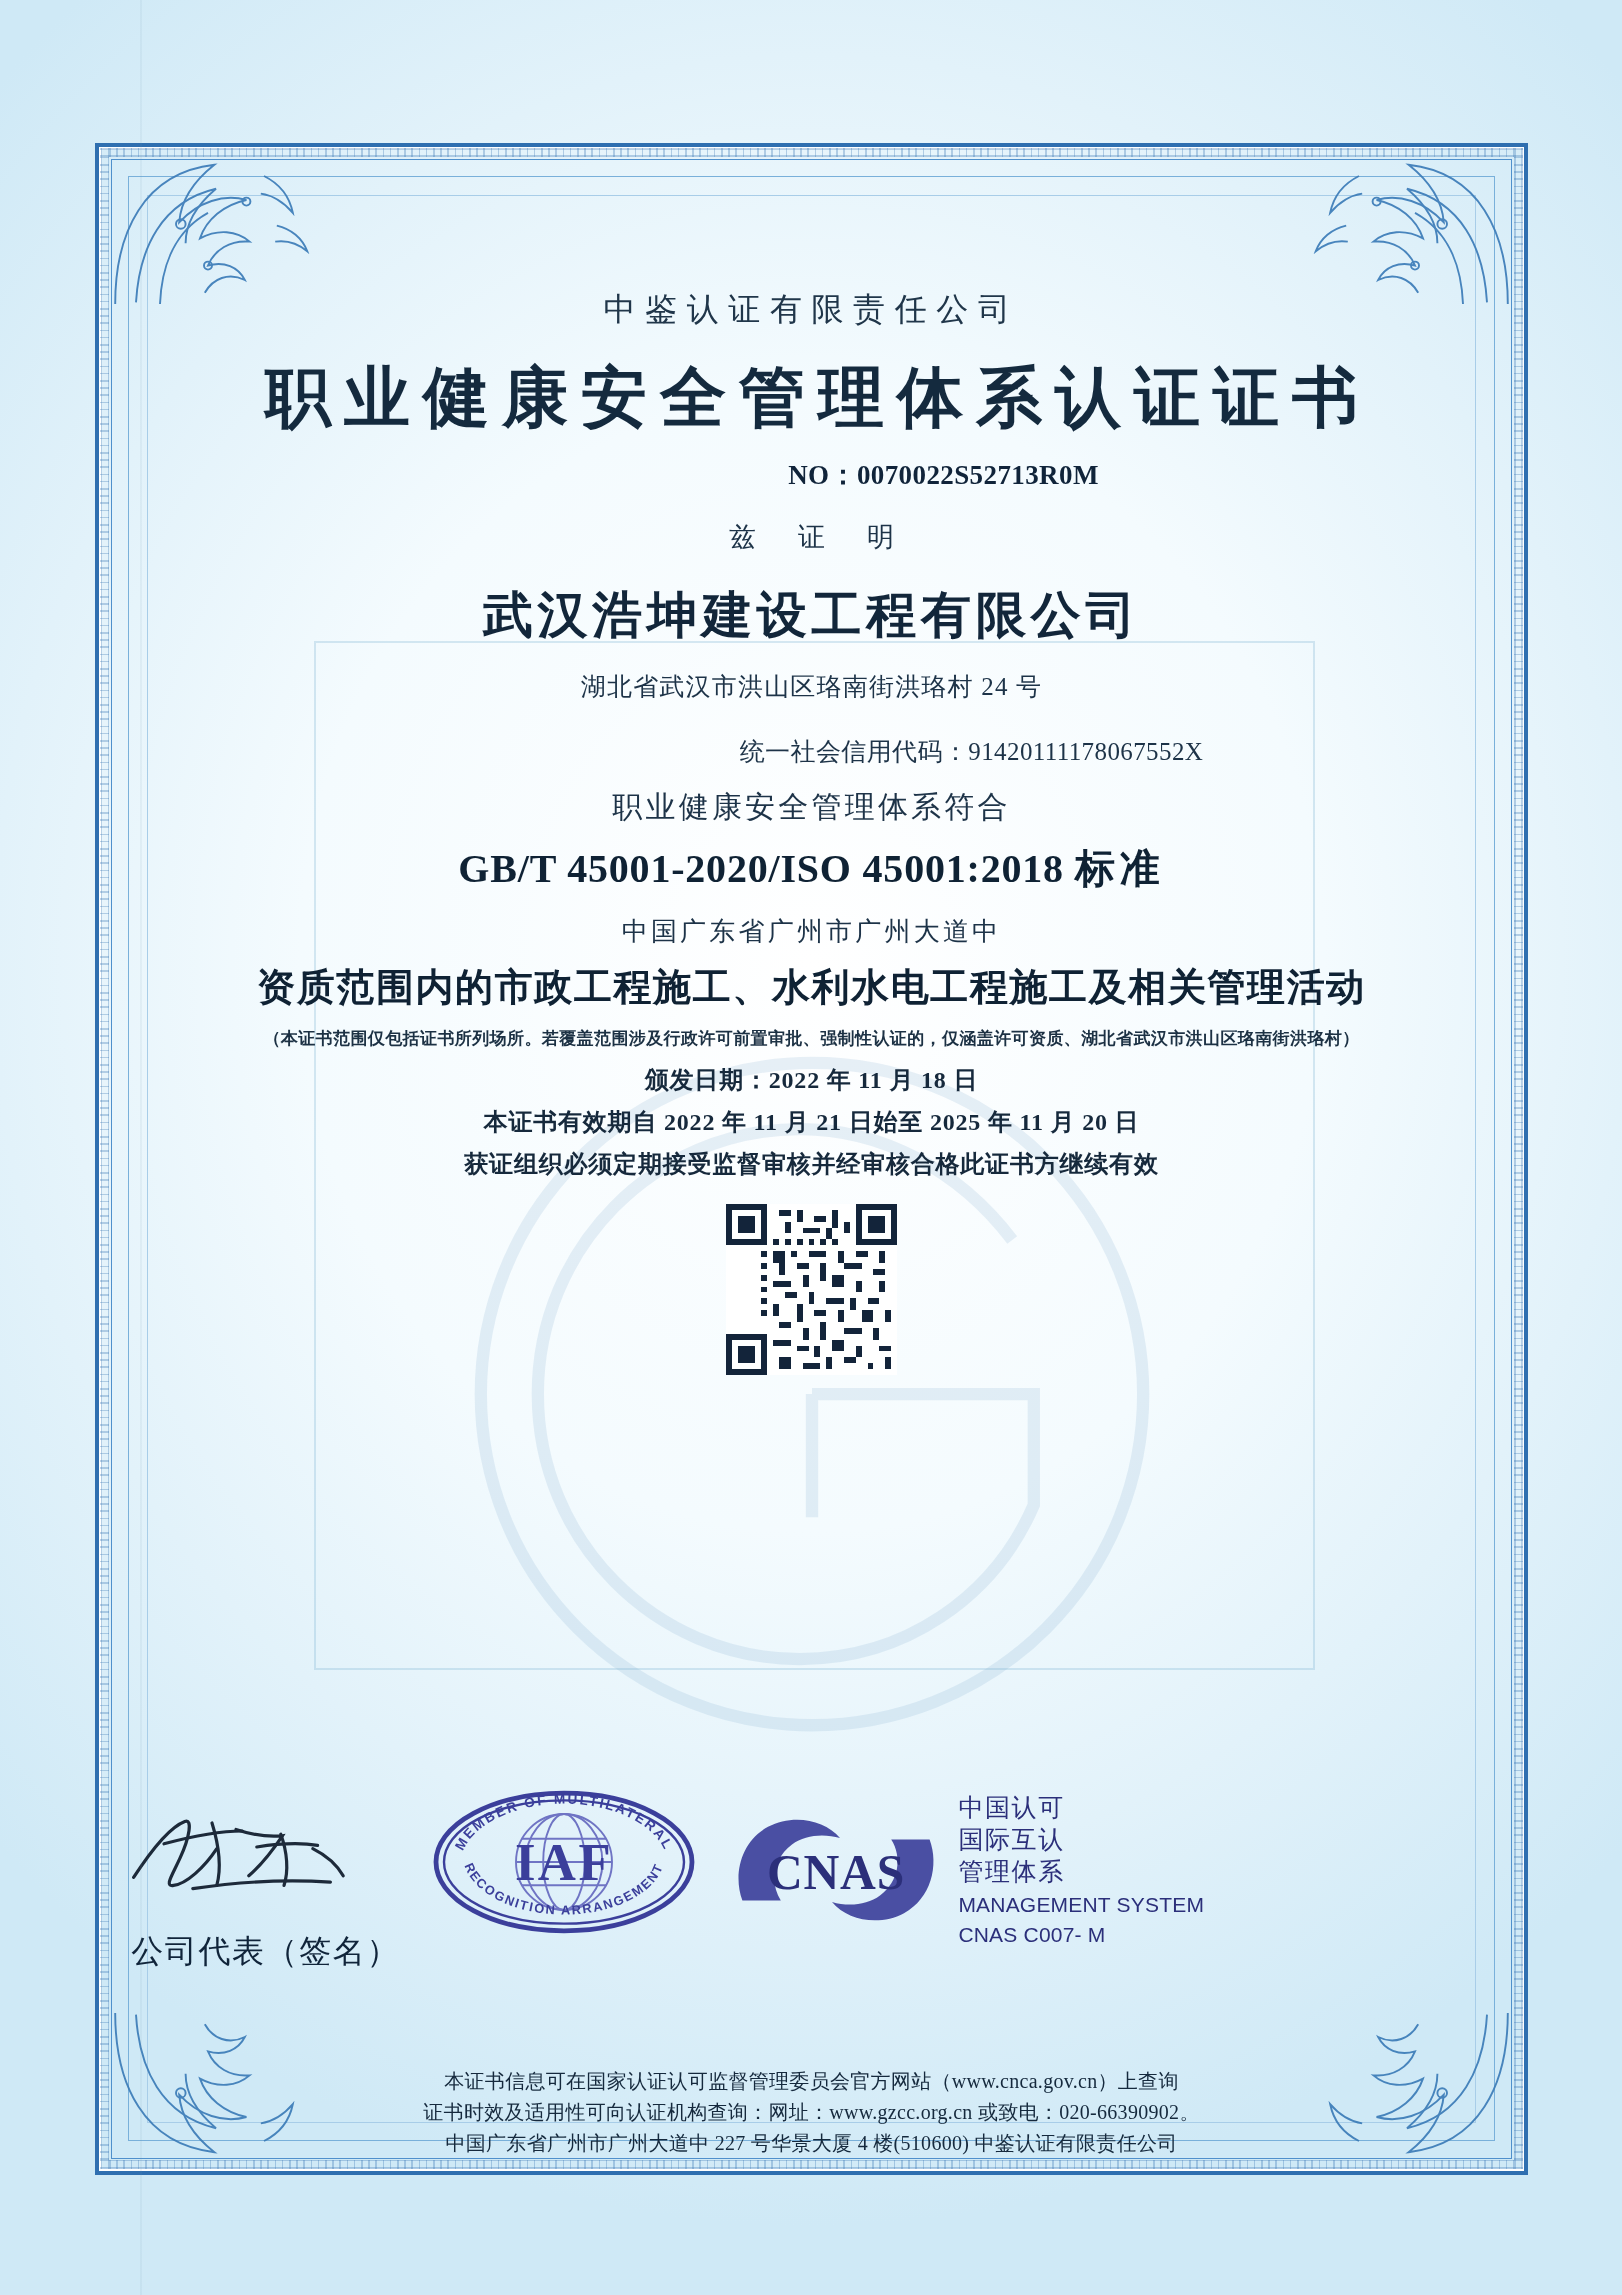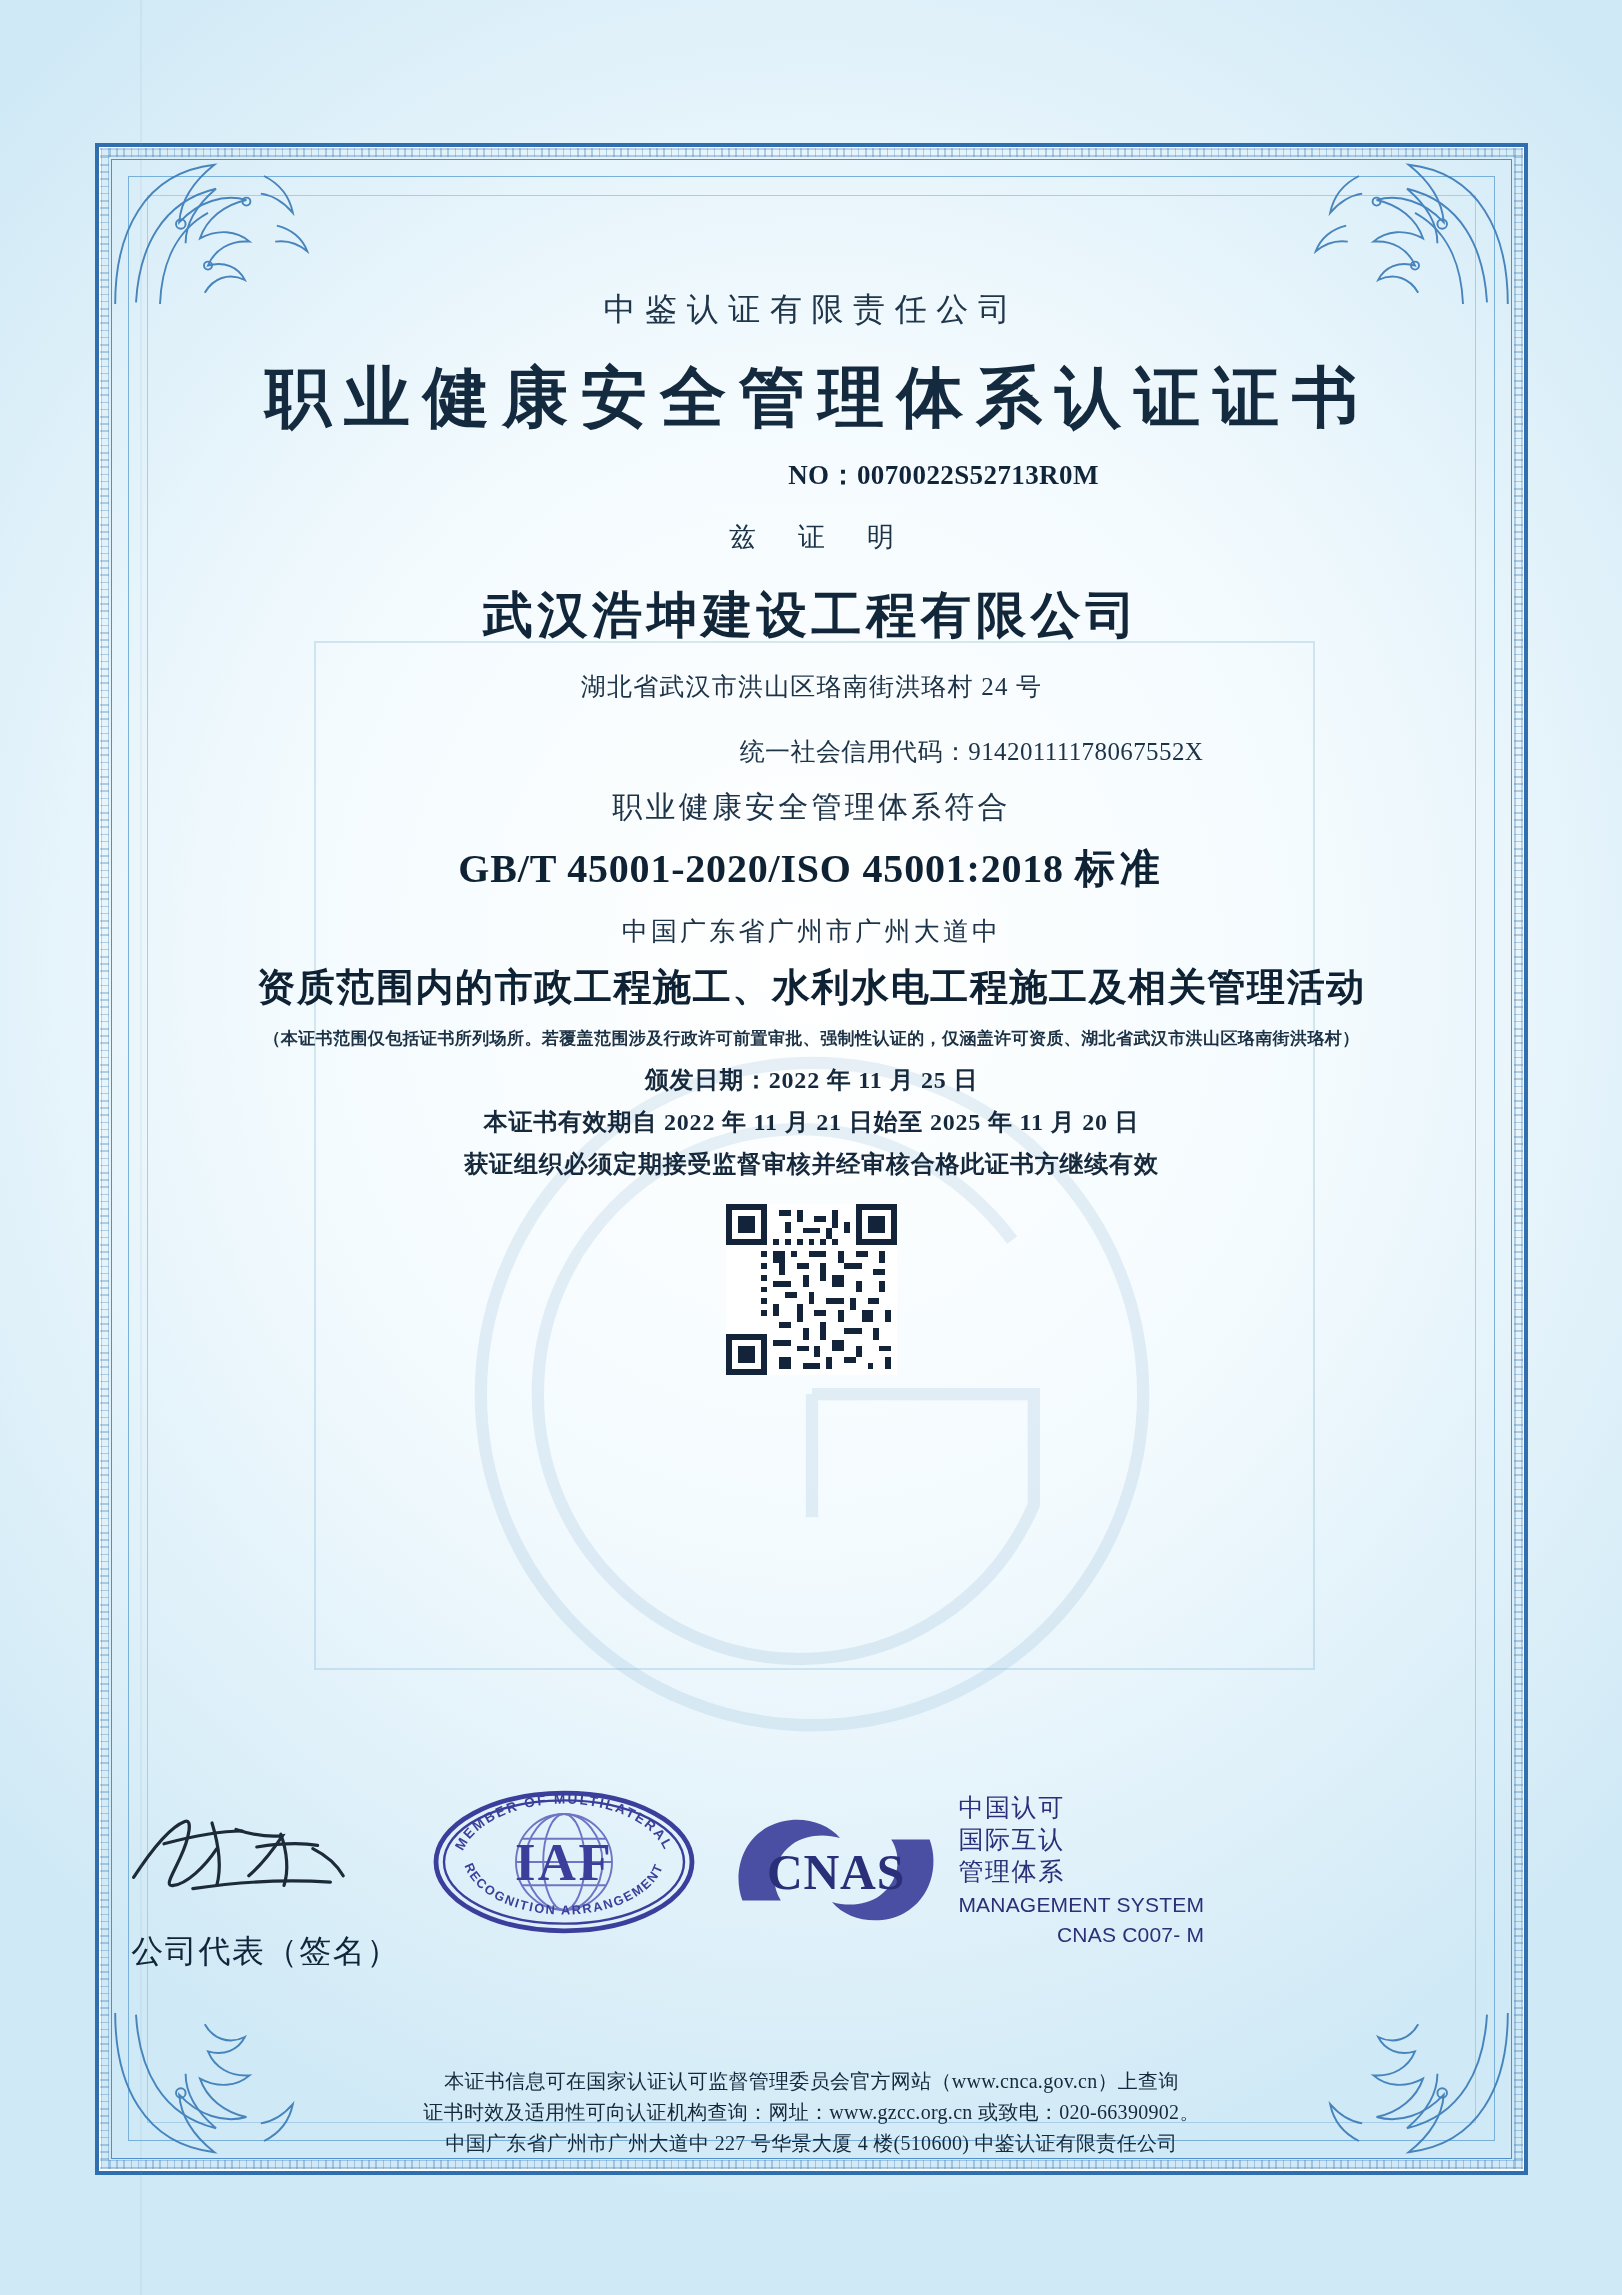--- a/index.html
+++ b/index.html
@@ -288,21 +288,21 @@
     margin-top: 22.4px;
   }
   .cnas-logo { width: 216px; height: 128px; }
   .cnas-logo svg { width: 100%; height: 100%; display: block; }
   .cnas-text {
     text-align: left;
     color: #2b2f7a;
     line-height: 1.28;
   }
   .cnas-text .cn { font-size: 25px; letter-spacing: 1.6px; font-family:"Liberation Serif",serif; }
-  .cnas-text .en { font-size: 21px; font-family: "Liberation Sans", sans-serif; letter-spacing: 0.2px; margin-top: 3.2px; text-align: right;}
+  .cnas-text .en { font-size: 21px; font-family: "Liberation Sans", sans-serif; letter-spacing: 0.2px; margin-top: 3.2px;}
 
   
   .footer {
     position: absolute;
     left: 0; right: 0;
     top: 2066px;
     text-align: center;
     color: #15293d;
     font-size: 20px;
     line-height: 1.55;
@@ -383,21 +383,21 @@
     <div class="credit">统一社会信用代码：91420111178067552X</div>
     <div class="conform">职业健康安全管理体系符合</div>
     <div class="standard">
       <span>GB/T 45001-2020/ISO 45001:2018</span><span class="suffix">标准</span>
     </div>
     <div class="suitable">中国广东省广州市广州大道中</div>
     <div class="scope">资质范围内的市政工程施工、水利水电工程施工及相关管理活动</div>
     <div class="note">（本证书范围仅包括证书所列场所。若覆盖范围涉及行政许可前置审批、强制性认证的，仅涵盖许可资质、湖北省武汉市洪山区珞南街洪珞村）</div>
 
     <div class="dates">
-      <div>颁发日期：2022 年 11 月 25 日</div>
+      <div>颁发日期：2022 年 11 月 18 日</div>
       <div>本证书有效期自 2022 年 11 月 21 日始至 2025 年 11 月 20 日</div>
       <div>获证组织必须定期接受监督审核并经审核合格此证书方继续有效</div>
     </div>
 
     <div class="qr">
       <svg viewBox="0 0 29 29" shape-rendering="crispEdges">
         <rect width="29" height="29" fill="#ffffff"></rect>
         <g fill="#13243a">
 
           <rect x="0" y="0" width="7" height="1"></rect>

